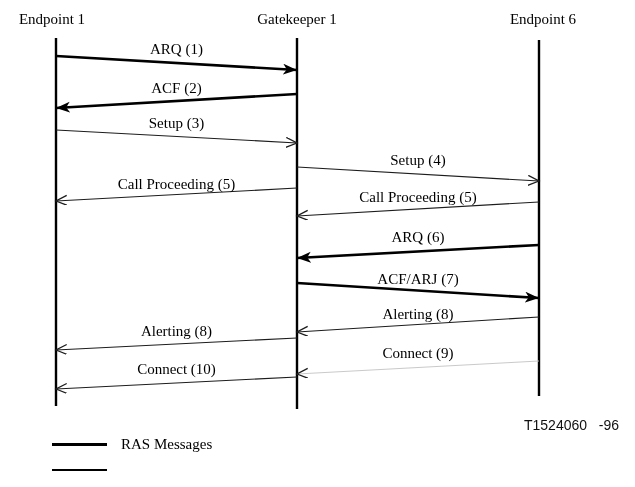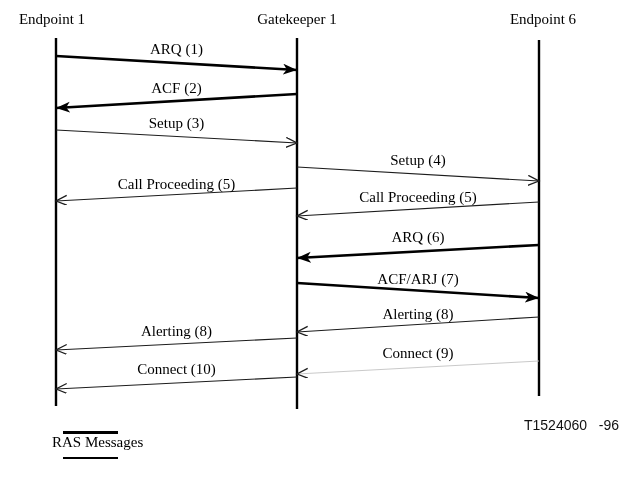--- a/index.html
+++ b/index.html
@@ -46,21 +46,20 @@
   }
   .legend {
     position: absolute;
     left: 52px;
     top: 431px;
   }
   .legend-row {
     display: flex;
     align-items: center;
     height: 26px;
-    flex-direction: column;
   }
   .legend-line {
     width: 55px;
     margin-right: 14px;
     background: #000000;
     flex: 0 0 auto;
   }
   .legend-line.ras { height: 3px; }
   .legend-line.call_signalling { height: 1.5px; }
   .legend-label {

